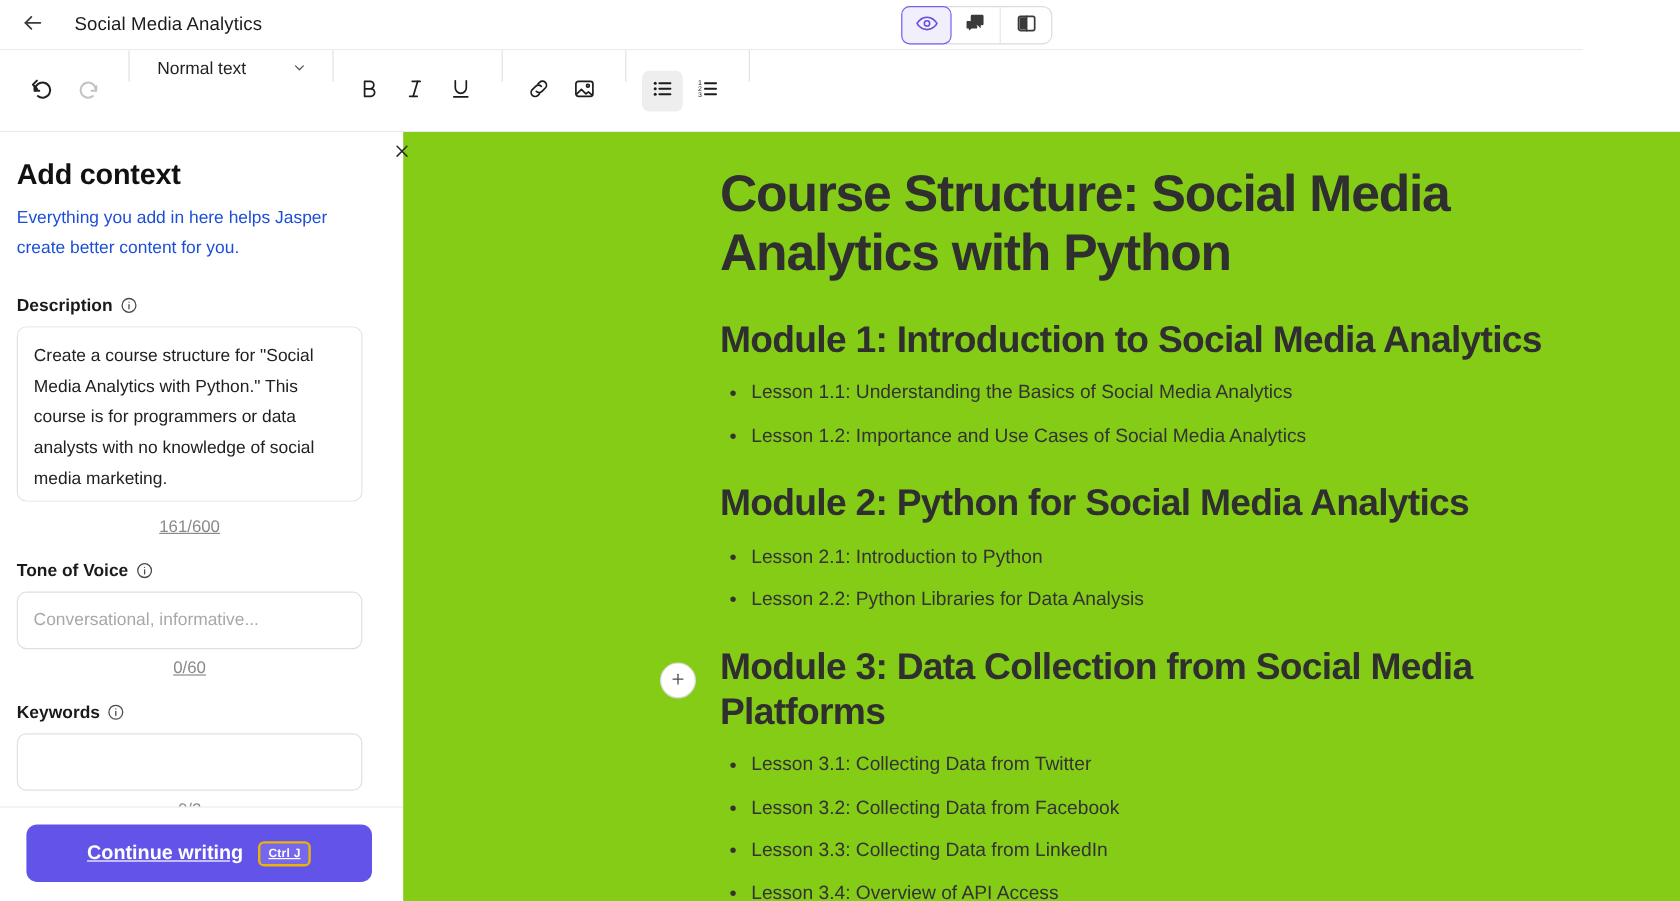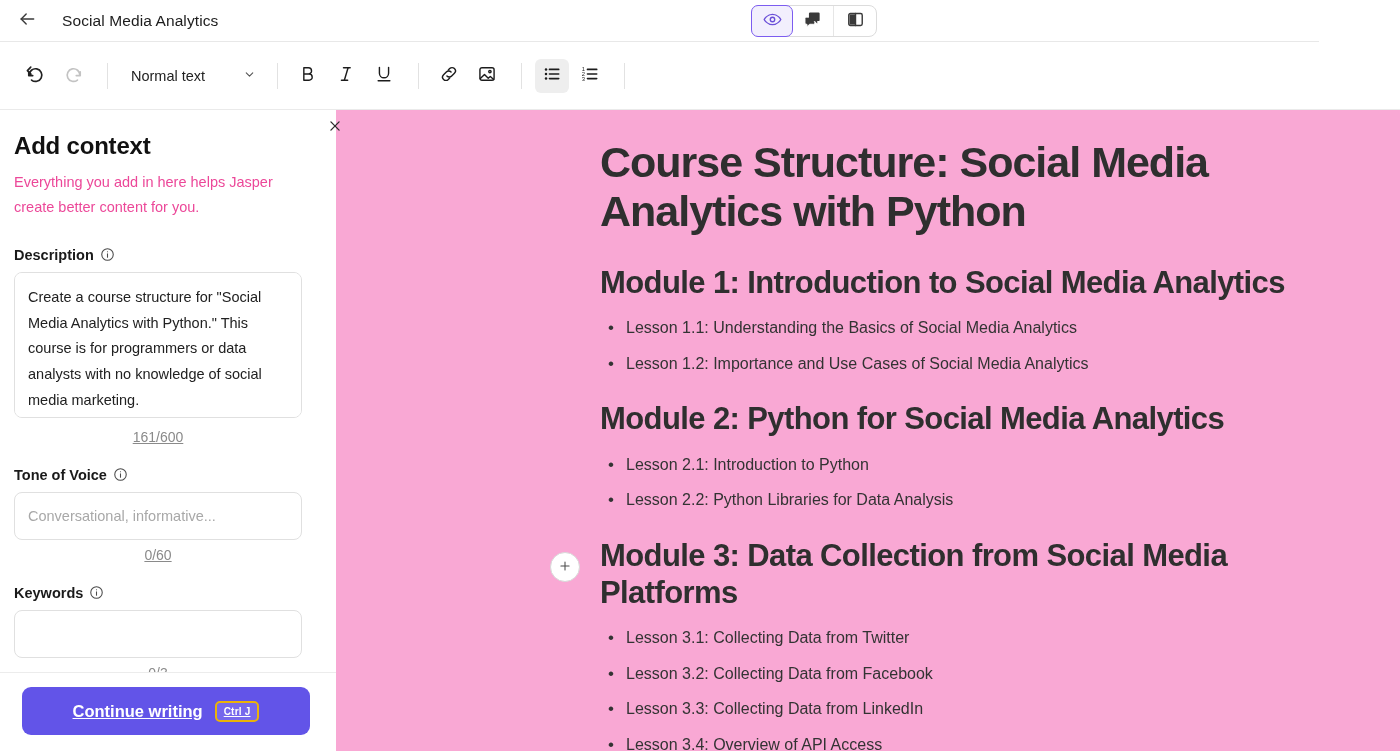--- a/index.html
+++ b/index.html
@@ -48,21 +48,21 @@
     margin: -1px;
     z-index: 2;
   }
 
   
   .toolbar {
     position: absolute; top: 42px; left: 0;
     width: 1400px; height: 68px;
     background: #ffffff;
     border-bottom: 1px solid #eaeaea;
-    display: flex; align-items: center;
+    display: flex; 
     padding-left: 18px;
   }
   .tb-btn {
     width: 34px; height: 34px;
     display: flex; align-items: center; justify-content: center;
     background: transparent; border: none; cursor: pointer;
     border-radius: 6px; margin-right: 4px;
   }
   .tb-btn.active { background: #eeeeee; }
   .tb-btn.disabled { cursor: default; opacity: 1; }
@@ -91,21 +91,21 @@
     position: relative;
     flex: 1 1 auto;
     overflow: hidden;
     padding: 22px 34px 8px 14px;
   }
   .ctx-title {
     font-size: 24px; font-weight: 700; color: #111;
     letter-spacing: -0.2px; margin-bottom: 10px;
   }
   .ctx-sub {
-    font-size: 14.5px; color: #ec4899; line-height: 1.75;
+    font-size: 14.5px; color: #1d4ed8; line-height: 1.75;
     margin-bottom: 26px; max-width: 275px;
   }
   .field-label {
     display: flex; align-items: center; gap: 6px;
     font-size: 14.5px; font-weight: 700; color: #1a1a1a;
     margin-bottom: 9px;
   }
   .info-icon {
     width: 15px; height: 15px; display: inline-flex;
     align-items: center; justify-content: center;
@@ -181,21 +181,21 @@
     background: #7668ec; border: 2px solid #eab308;
     border-radius: 5px; padding: 3px 7px;
     font-size: 10px; font-weight: 700; color: #fff;
     letter-spacing: 0.2px;
   }
 
   
   .doc-area {
     position: absolute; top: 110px; left: 336px;
     width: 1064px; height: 641px;
-    background: #f9a8d4; overflow: hidden;
+    background: #84cc16; overflow: hidden;
   }
   .doc-inner { position: relative; padding: 28px 70px 0 264px; }
   .doc-h1 {
     font-size: 43px; font-weight: 700; line-height: 1.14;
     letter-spacing: -1px; color: #2f2f2f;
     margin-bottom: 28px; max-width: 620px;
   }
   .doc-h2 {
     font-size: 31px; font-weight: 700; line-height: 1.2;
     letter-spacing: -0.6px; color: #2f2f2f;

